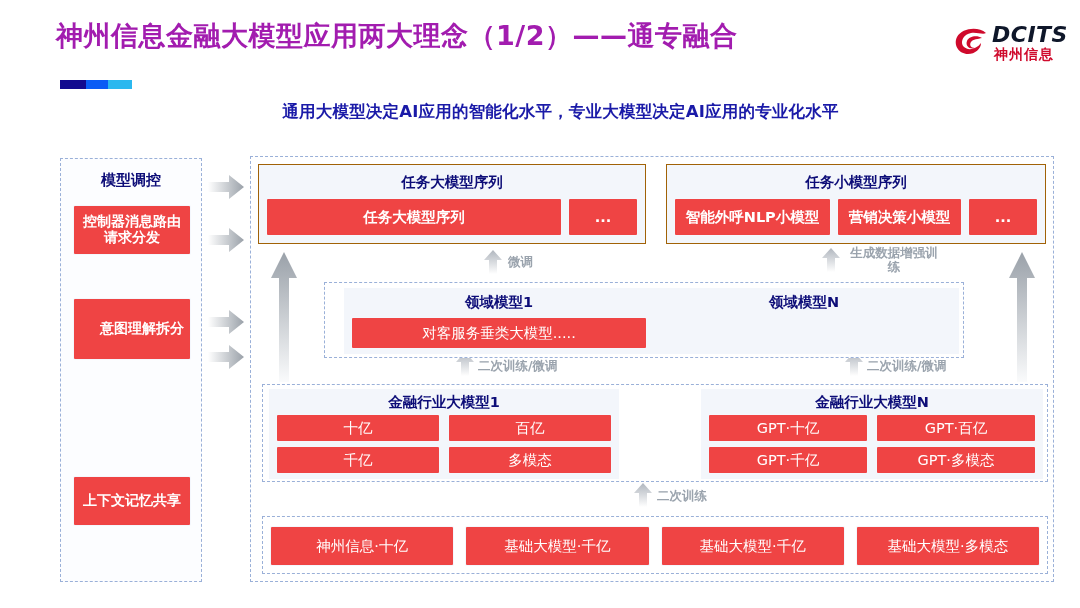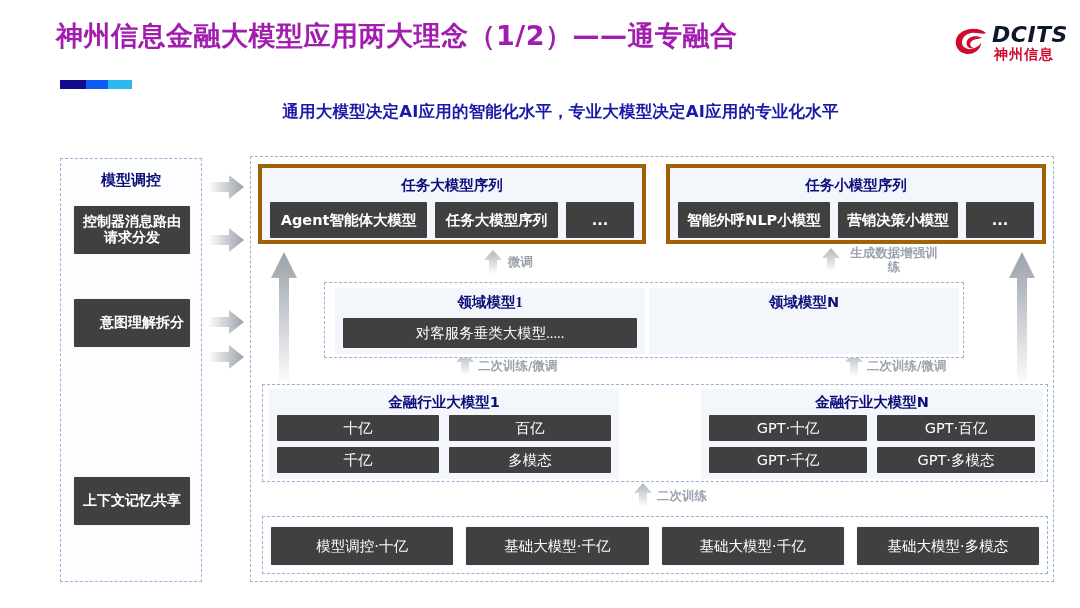--- a/index.html
+++ b/index.html
@@ -42,61 +42,61 @@
     font-size: 22px; font-weight: bold; color: #0f172a;
     letter-spacing: .5px; font-style: italic;
   }
   .logo .brand-cn {
     position: absolute; left: 42px; top: 24px;
     font-size: 14px; font-weight: bold; color: #cf0a2c; letter-spacing: 1px;
   }
 
   
   .chip {
-    background: #404040; color: #fff; font-weight: bold;
+    background: #ef4444; color: #fff; font-weight: bold;
     display: flex; align-items: center; justify-content: center;
     text-align: center; line-height: 1.12; border-radius: 1px;
     box-shadow: 0 0 0 1px #f4f7fd;
   }
 
   
   .sidebar {
     position: absolute; left: 60px; top: 158px; width: 142px; height: 424px;
     border: 1px dashed #9ab0d8; background: #fcfdff;
   }
   .sidebar-title {
     position: absolute; left: 0; right: 0; top: 12px; text-align: center;
     font-size: 15px; font-weight: bold; color: #0d0d78;
   }
   .sb-chip {
     position: absolute; left: 13px; width: 116px; font-size: 14px;
     padding: 0 4px;
   }
   .sb-chip.c0 { top: 47px;  height: 48px; }
-  .sb-chip.c1 { top: 140px; height: 48px; padding-left: 24px; }
+  .sb-chip.c1 { top: 140px; height: 60px; padding-left: 24px; }
   .sb-chip.c2 { top: 227px; height: 48px; }
   .sb-chip.c3 { top: 318px; height: 48px; }
 
   
   .arrow-r { position: absolute; width: 36px; height: 24px; }
   .arrow-r.a0 { left: 208px; top: 175px; }
   .arrow-r.a1 { left: 208px; top: 228px; }
   .arrow-r.a2 { left: 208px; top: 310px; }
   .arrow-r.a3 { left: 208px; top: 345px; }
 
   
   .main-panel {
     position: absolute; left: 250px; top: 156px; width: 804px; height: 426px;
     border: 1px dashed #9ab0d8;
   }
 
   
   .seqbox {
     position: absolute; top: 164px; height: 80px;
-    background: #f3f6fb; border: 4px solid #a16207;
+    background: #f3f6fb; border: 1px solid #a16207;
   }
   .seqbox.left  { left: 258px; width: 388px; }
   .seqbox.right { left: 666px; width: 380px; }
   .seq-title {
     position: absolute; left: 0; right: 0; top: 8px; text-align: center;
     font-size: 14.5px; font-weight: bold; color: #0d0d78;
   }
   .seq-row {
     position: absolute; left: 8px; right: 8px; top: 34px; height: 36px;
     display: flex; gap: 8px;
@@ -127,21 +127,21 @@
   .alabel.l-r1    { left: 478px; top: 359px; }
   .alabel.l-r2    { left: 867px; top: 359px; }
   .alabel.l-r3    { left: 657px; top: 489px; }
 
   
   .domain-band {
     position: absolute; left: 324px; top: 282px; width: 640px; height: 76px;
     border: 1px dashed #9ab0d8; background: #ffffff;
   }
   .domain-cell { position: absolute; top: 5px; height: 66px; background: #f3f6fb; }
-  .domain-cell.d0 { left: 10px;   width: 310px; font-family: Liberation Serif, serif; }
+  .domain-cell.d0 { left: 19px;   width: 310px; }
   .domain-cell.d1 { left: 324px; width: 310px; }
   .domain-title {
     position: absolute; left: 0; right: 0; top: 5px; text-align: center;
     font-size: 14.5px; font-weight: bold; color: #0d0d78;
   }
   .domain-cell .chip {
     position: absolute; left: 8px; right: 8px; top: 30px; height: 30px;
     font-size: 14.5px; font-weight: normal;
   }
 
@@ -236,21 +236,20 @@
   </svg>
   <svg class="arrow-r a3" viewBox="0 0 36 24">
     <path d="M0 7 H21 V0 L36 12 L21 24 V17 H0 Z" fill="url(#gArrowR)"></path>
   </svg>
 
   <div class="main-panel"></div>
 
   <div class="seqbox left">
     <div class="seq-title">任务大模型序列</div>
     <div class="seq-row">
-      <div class="chip w-big">Agent智能体大模型</div>
       <div class="chip w-big">任务大模型序列</div>
       <div class="chip w-dots">...</div>
     </div>
   </div>
 
   <div class="seqbox right">
     <div class="seq-title">任务小模型序列</div>
     <div class="seq-row">
       <div class="chip w-big">智能外呼NLP小模型</div>
       <div class="chip w-big">营销决策小模型</div>
@@ -316,20 +315,20 @@
         <div class="chip">GPT·十亿</div>
         <div class="chip">GPT·百亿</div>
         <div class="chip">GPT·千亿</div>
         <div class="chip">GPT·多模态</div>
       </div>
     </div>
   </div>
 
   <div class="base-band">
     <div class="base-row">
-      <div class="chip">模型调控·十亿</div>
+      <div class="chip">神州信息·十亿</div>
       <div class="chip">基础大模型·千亿</div>
       <div class="chip">基础大模型·千亿</div>
       <div class="chip">基础大模型·多模态</div>
     </div>
   </div>
 
 </div>
 
 </body></html>

